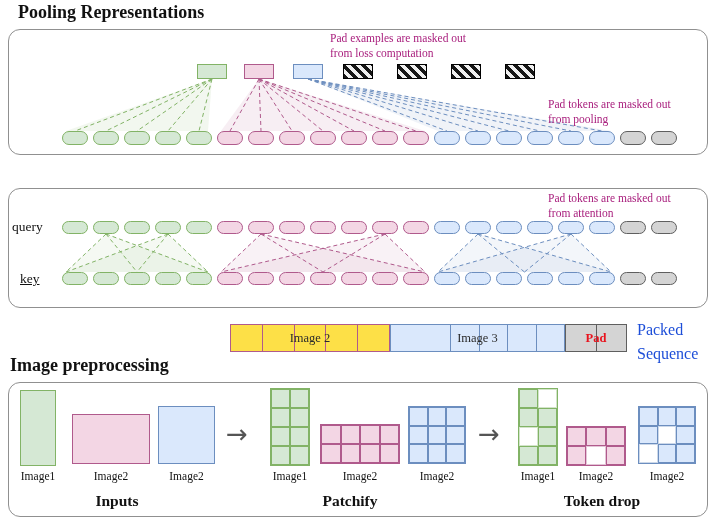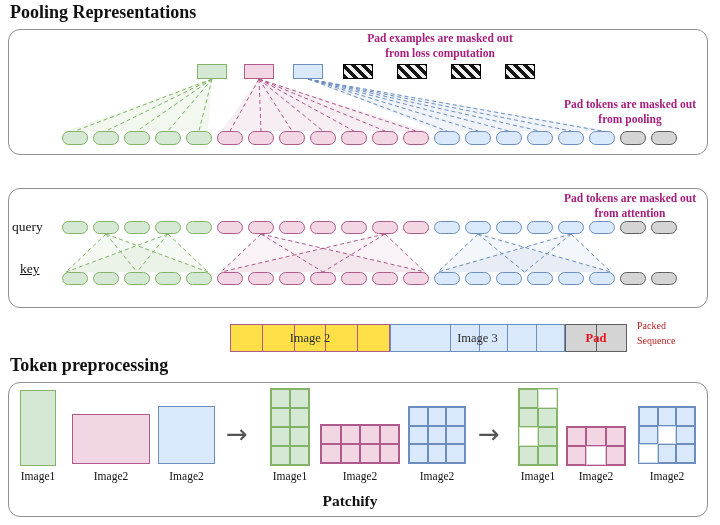--- a/index.html
+++ b/index.html
@@ -3,25 +3,25 @@
 <meta charset="utf-8">
 <style>
   * { box-sizing: border-box; margin: 0; padding: 0; }
   html, body { width: 720px; height: 525px; overflow: hidden; background: #fff; }
   body { font-family: "Liberation Serif", serif; }
   .root { position: relative; width: 720px; height: 525px; background: #fff; overflow: hidden; }
 
   .title { position: absolute; z-index: 3; font-weight: bold; font-size: 18px; color: #111; }
   .panel { position: absolute; z-index: 0; border: 1.5px solid var(--panel-border, #909090); border-radius: 12px; background: transparent; }
 
-  .note { position: absolute; z-index: 3; text-align: center; white-space: pre-line; font-weight: bold; font-size: 11.5px; line-height: 1.3; }
+  .note { position: absolute; z-index: 3; white-space: pre-line; font-weight: normal; font-size: 11.5px; line-height: 1.3; }
   .magenta { color: var(--magenta, #a81d7c); }
   .plain-note { position: absolute; z-index: 3; font-size: 13px; color: #111; white-space: normal; text-align: left; }
   .rowlabel { position: absolute; z-index: 3; font-size: 13.5px; color: #111; }
-  .caption { position: absolute; z-index: 3; font-size: 10px; color: #b91c1c; white-space: pre-line; line-height: 1.5; }
+  .caption { position: absolute; z-index: 3; font-size: 16px; color: #1d4ed8; white-space: pre-line; line-height: 1.5; }
 
   #overlay { position: absolute; left: 0; top: 0; z-index: 1; pointer-events: none; }
   #gen { position: absolute; left: 0; top: 0; width: 720px; height: 525px; z-index: 2; pointer-events: none; }
 
   .pooled { position: absolute; }
   .hatch { background: repeating-linear-gradient(45deg, #161616 0 3.5px, #efefef 3.5px 7px); border: 1px solid #000; }
   .pill { position: absolute; border-radius: 7px; }
 
   .bar-seg { position: absolute; display: flex; }
   .bar-cell { flex: 1; }
@@ -31,37 +31,37 @@
   .grid { position: absolute; display: grid; background: #fff; }
   .item-label { position: absolute; z-index: 3; font-size: 11.5px; color: #111; text-align: center; }
   .stage-label { position: absolute; z-index: 3; font-weight: bold; font-size: 15.5px; color: #111; text-align: center; }
   .arrow { position: absolute; font-size: 26px; line-height: 1; color: #555; font-family: "DejaVu Sans", sans-serif; }
 </style>
 </head>
 <body>
 
 <div class="root" style="--magenta: #a81d7c; --panel-border: #909090;">
 
-  <div class="title" style="left:10px; top:2px;">Pooling Representations</div>
+  <div class="title" style="left:18px; top:2px;">Pooling Representations</div>
   <div class="panel" style="left:8px; top:29px; width:700px; height:126px;"></div>
   <div class="note magenta" style="left:330px; top:31px; width:220px;">Pad examples are masked out
 from loss computation</div>
   <div class="note magenta" style="left:548px; top:97px; width:164px;">Pad tokens are masked out
 from pooling</div>
 
   <div class="panel" style="left:8px; top:188px; width:700px; height:120px;"></div>
   <div class="note magenta" style="left:548px; top:191px; width:164px;">Pad tokens are masked out
 from attention</div>
   <div class="rowlabel" style="left:12px; top:219px;">query</div>
-  <div class="rowlabel" style="left:20px; top:261px;text-decoration:underline;">key</div>
+  <div class="rowlabel" style="left:20px; top:271px;text-decoration:underline;">key</div>
 
   <div class="caption" style="left:637px; top:318px;">Packed
 Sequence</div>
 
-  <div class="title" style="left:10px; top:355px;">Token preprocessing</div>
+  <div class="title" style="left:10px; top:355px;">Image preprocessing</div>
   <div class="panel" style="left:8px; top:382px; width:700px; height:135px;"></div>
 
   <svg id="overlay" width="720" height="525">
       <polygon points="212,79 66,131 208,131" fill="rgba(130,179,102,0.1)"></polygon>
       <line x1="212" y1="79" x2="75" y2="131" stroke="#82b366" stroke-width="1" stroke-dasharray="4 3"></line>
       <line x1="212" y1="79" x2="106" y2="131" stroke="#82b366" stroke-width="1" stroke-dasharray="4 3"></line>
       <line x1="212" y1="79" x2="137" y2="131" stroke="#82b366" stroke-width="1" stroke-dasharray="4 3"></line>
       <line x1="212" y1="79" x2="168" y2="131" stroke="#82b366" stroke-width="1" stroke-dasharray="4 3"></line>
       <line x1="212" y1="79" x2="199" y2="131" stroke="#82b366" stroke-width="1" stroke-dasharray="4 3"></line>
       <polygon points="259,79 221,131 425,131" fill="rgba(176,90,140,0.1)"></polygon>
@@ -192,20 +192,21 @@
         <div class="bar-cell" style="border-right: 1px solid rgb(95, 95, 95);"></div>
         <div class="bar-cell"></div>
         <div class="bar-label" style="color: rgb(232, 19, 29); font-weight: bold;">Pad</div>
       </div>
       <div class="rect-item" style="left: 20px; top: 390px; width: 36px; height: 76px; background: rgb(213, 232, 212); border: 1.6px solid rgb(130, 179, 102);"></div>
       <div class="item-label" style="left: 4px; top: 470px; width: 68px;">Image1</div>
       <div class="rect-item" style="left: 72px; top: 414px; width: 78px; height: 50px; background: rgb(243, 214, 228); border: 1.6px solid rgb(176, 90, 140);"></div>
       <div class="item-label" style="left: 77px; top: 470px; width: 68px;">Image2</div>
       <div class="rect-item" style="left: 158px; top: 406px; width: 57px; height: 58px; background: rgb(218, 232, 252); border: 1.6px solid rgb(108, 142, 191);"></div>
       <div class="item-label" style="left: 152.5px; top: 470px; width: 68px;">Image2</div>
+      <div class="stage-label" style="left: 47px; top: 492px; width: 140px;">Inputs</div>
       <div class="grid" style="left: 270px; top: 388px; width: 40px; height: 78px; border: 1.4px solid rgb(130, 179, 102); grid-template-columns: repeat(2, 1fr); grid-template-rows: repeat(4, 1fr);">
         <div style="background: rgb(213, 232, 212); border: 1px solid rgb(130, 179, 102);"></div>
         <div style="background: rgb(213, 232, 212); border: 1px solid rgb(130, 179, 102);"></div>
         <div style="background: rgb(213, 232, 212); border: 1px solid rgb(130, 179, 102);"></div>
         <div style="background: rgb(213, 232, 212); border: 1px solid rgb(130, 179, 102);"></div>
         <div style="background: rgb(213, 232, 212); border: 1px solid rgb(130, 179, 102);"></div>
         <div style="background: rgb(213, 232, 212); border: 1px solid rgb(130, 179, 102);"></div>
         <div style="background: rgb(213, 232, 212); border: 1px solid rgb(130, 179, 102);"></div>
         <div style="background: rgb(213, 232, 212); border: 1px solid rgb(130, 179, 102);"></div>
       </div>
@@ -259,16 +260,17 @@
         <div style="background: rgb(218, 232, 252); border: 1px solid rgb(108, 142, 191);"></div>
         <div style="background: rgb(218, 232, 252); border: 1px solid rgb(108, 142, 191);"></div>
         <div style="background: rgb(218, 232, 252); border: 1px solid rgb(108, 142, 191);"></div>
         <div style="background: rgb(255, 255, 255); border: 1px solid rgba(108, 142, 191, 0.35);"></div>
         <div style="background: rgb(218, 232, 252); border: 1px solid rgb(108, 142, 191);"></div>
         <div style="background: rgb(255, 255, 255); border: 1px solid rgba(108, 142, 191, 0.35);"></div>
         <div style="background: rgb(218, 232, 252); border: 1px solid rgb(108, 142, 191);"></div>
         <div style="background: rgb(218, 232, 252); border: 1px solid rgb(108, 142, 191);"></div>
       </div>
       <div class="item-label" style="left: 633px; top: 470px; width: 68px;">Image2</div>
+      <div class="stage-label" style="left: 532px; top: 492px; width: 140px;">Token drop</div>
       <div class="arrow" style="left: 226px; top: 421px;">→</div>
       <div class="arrow" style="left: 478px; top: 421px;">→</div>
     </div>
 </div>
 
 </body></html>

